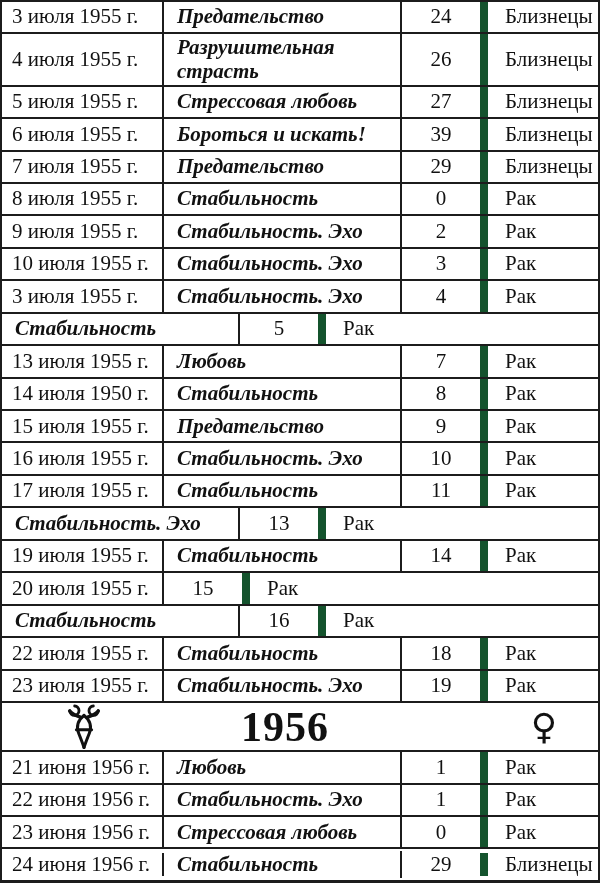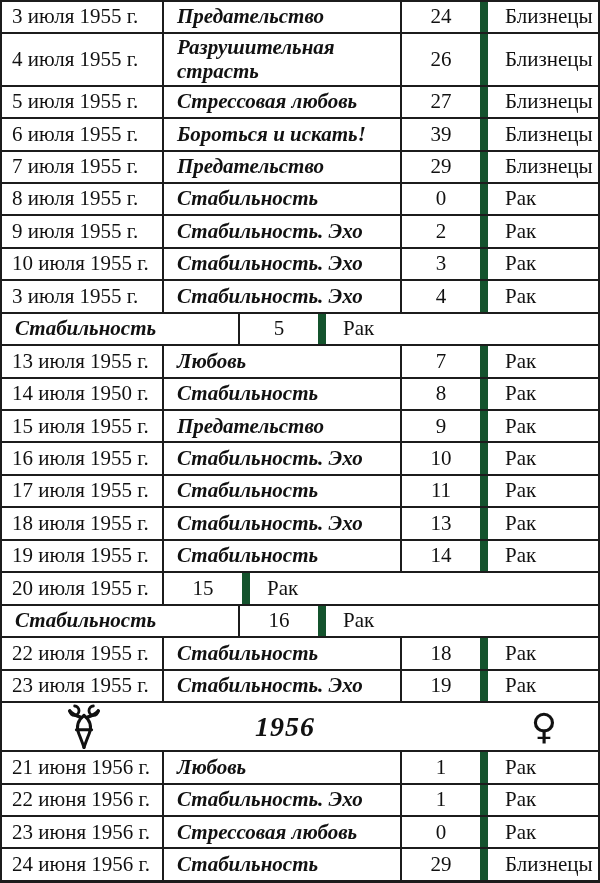--- a/index.html
+++ b/index.html
@@ -17,21 +17,21 @@
     flex-direction: column;
     background: #ffffff;
   }
   .row {
     display: flex;
     flex: 1 1 0;
     min-height: 0;
     border-bottom: 2px solid #1c1c1c;
     align-items: stretch;
   }
-  .row:last-child { border-bottom: none; }
+  .row:last-child { border-bottom: none; align-items: center; }
   .row.tall { flex-grow: 1.65; }
   .cell {
     display: flex;
     align-items: center;
     font-size: 21px;
     line-height: 1.12;
     overflow: hidden;
   }
   .c-date   { width: 162px; border-right: 2px solid #1c1c1c; padding-left: 10px; }
   .c-keyword{ width: 238px; border-right: 2px solid #1c1c1c; padding: 2px 24px 2px 13px; font-weight: bold; font-style: italic; }
@@ -44,24 +44,23 @@
     min-height: 0;
     border-bottom: 2px solid #1c1c1c;
     align-items: center;
   }
   .d-cell { display: flex; align-items: center; justify-content: center; height: 100%; }
   .d-left  { width: 164px; }
   .d-mid   { width: 238px; }
   .d-spacer{ width: 86px; }
   .d-right { flex: 1; }
   .year-label {
-    font-size: 28px;
+    font-size: 42px;
     font-weight: bold;
     letter-spacing: 1px;
-    font-style: italic;
   }
   .venus-glyph {
     font-family: "DejaVu Sans", sans-serif;
     font-size: 36px;
     line-height: 1;
     font-weight: normal;
   }
   .crab-svg { display: block; }
 </style>
 </head>
@@ -166,21 +165,20 @@
   </div>
 
   <div class="row">
     <div class="cell c-date">17 июля 1955 г.</div>
     <div class="cell c-keyword">Стабильность</div>
     <div class="cell c-value">11</div>
     <div class="cell c-zodiac">Рак</div>
   </div>
 
   <div class="row">
-    <div class="cell c-date">18 июля 1955 г.</div>
     <div class="cell c-keyword">Стабильность. Эхо</div>
     <div class="cell c-value">13</div>
     <div class="cell c-zodiac">Рак</div>
   </div>
 
   <div class="row">
     <div class="cell c-date">19 июля 1955 г.</div>
     <div class="cell c-keyword">Стабильность</div>
     <div class="cell c-value">14</div>
     <div class="cell c-zodiac">Рак</div>

